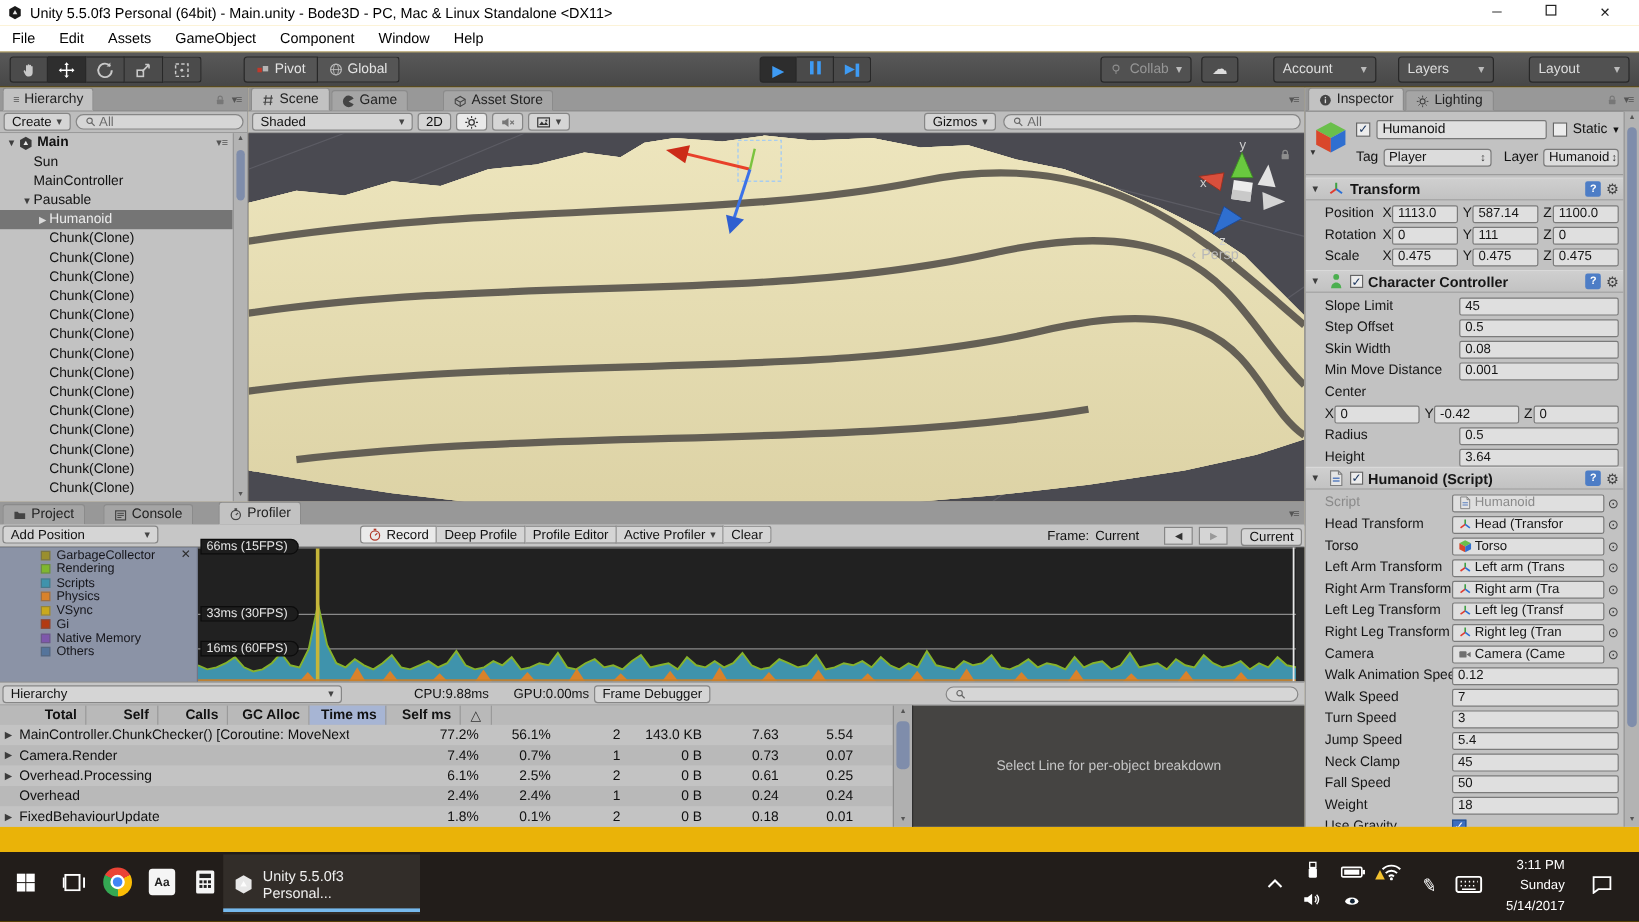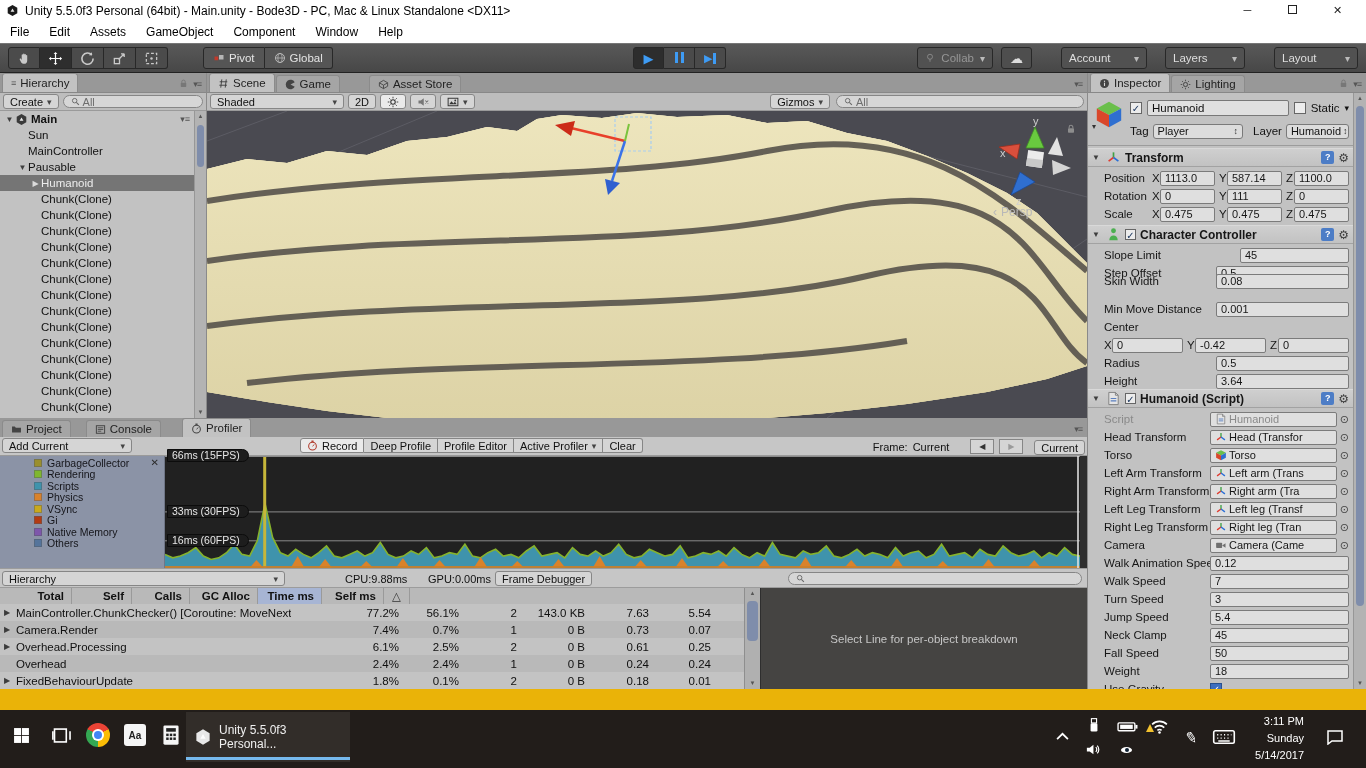--- a/index.html
+++ b/index.html
@@ -617,29 +617,29 @@
         <span class="exp">▼</span>
         <svg class="ic">
             <use href="#sym-person"></use>
           </svg>
         <span class="cb" style="width:11px;height:11px">✓</span>
         <span class="comp-title">Character Controller</span>
         <span class="help-ic">?</span>
         <span class="gear-ic">⚙</span>
       </div>
       <div id="cc-rows">
-          <div class="prop-row" style="top: 153px; gap: 24px;">
+          <div class="prop-row" style="top: 153px;">
             <span class="prop-lbl" style="width: 128px;">Slope Limit</span>
             <div class="vfield" style="flex: 1 1 0%;">45</div>
           </div>
           <div class="prop-row" style="top: 171px;">
             <span class="prop-lbl" style="width: 128px;">Step Offset</span>
             <div class="vfield" style="flex: 1 1 0%;">0.5</div>
           </div>
-          <div class="prop-row" style="top: 179px;">
+          <div class="prop-row" style="top: 189px;">
             <span class="prop-lbl" style="width: 128px;">Skin Width</span>
             <div class="vfield" style="flex: 1 1 0%;">0.08</div>
           </div>
           <div class="prop-row" style="top: 207px;">
             <span class="prop-lbl" style="width: 128px;">Min Move Distance</span>
             <div class="vfield" style="flex: 1 1 0%;">0.001</div>
           </div>
           <div class="prop-row" style="top: 225px;">
             <span class="prop-lbl">Center</span>
           </div>
@@ -812,21 +812,21 @@
             <use href="#sym-stopwatch"></use>
           </svg>
         <span>Profiler</span>
       </div>
       <div class="tab-right">
           <span class="panelopts">▾≡</span>
         </div>
     </div>
     <div class="pf-toolbar">
       <div class="ubtn addprof">
-        <span>Add Current</span>
+        <span>Add Position</span>
         <span class="caret">▾</span>
       </div>
       <div class="pf-main">
         <div class="ubtn toggled">
           <svg class="rec-ic ic">
               <use href="#sym-stopwatch"></use>
             </svg>
           <span>Record</span>
         </div>
         <div class="ubtn">

